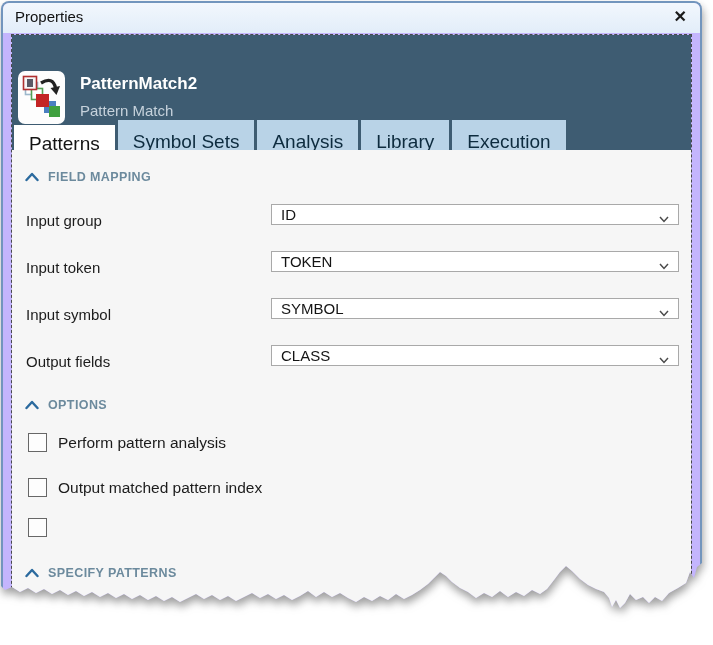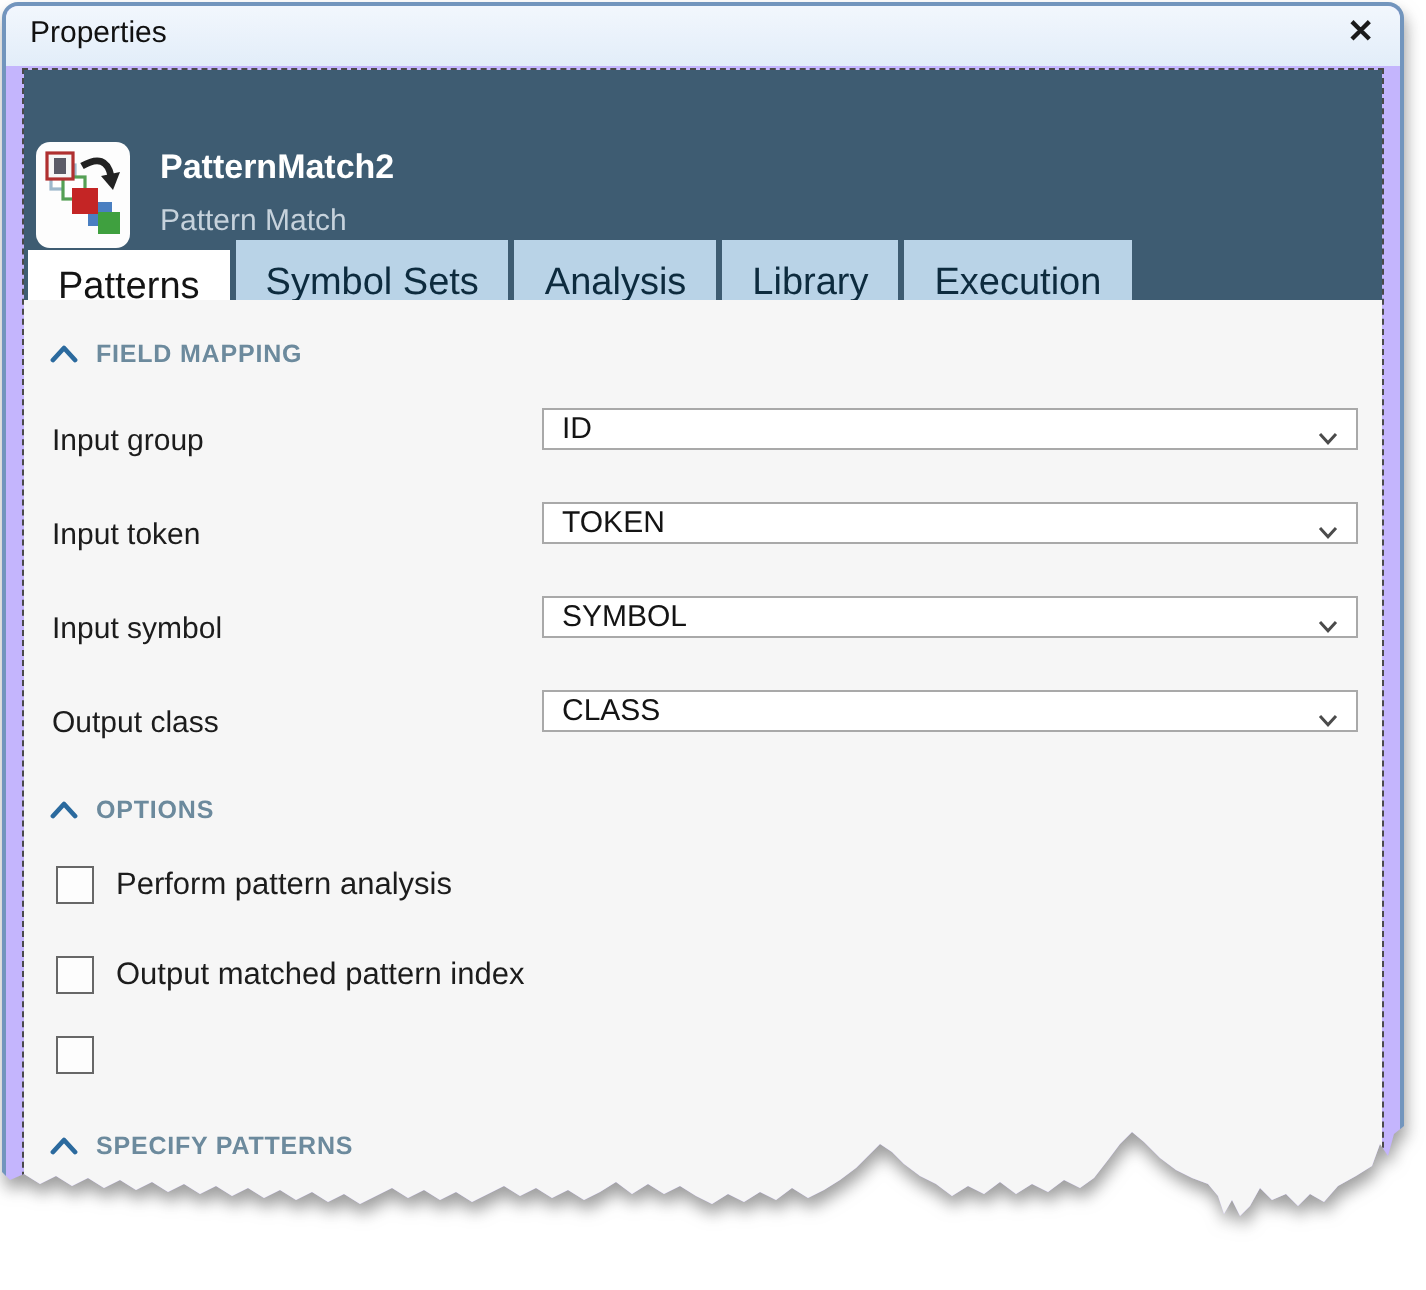--- a/index.html
+++ b/index.html
@@ -144,21 +144,21 @@
         </div>
 
         <span class="flabel" style="left:14px; top:156px;">Input symbol</span>
         <div class="dropdown" style="top:148px;">
           <span class="val">SYMBOL</span>
           <svg class="dd-ico" width="10" height="7" viewBox="0 0 10 7">
               <polyline points="1,1 5,5.4 9,1" fill="none" stroke="#4b4b4b" stroke-width="1.5"></polyline>
             </svg>
         </div>
 
-        <span class="flabel" style="left:14px; top:203px;">Output class</span>
+        <span class="flabel" style="left:14px; top:203px;">Output fields</span>
         <div class="dropdown" style="top:195px;">
           <span class="val">CLASS</span>
           <svg class="dd-ico" width="10" height="7" viewBox="0 0 10 7">
               <polyline points="1,1 5,5.4 9,1" fill="none" stroke="#4b4b4b" stroke-width="1.5"></polyline>
             </svg>
         </div>
 
         <div class="sec-head" style="left:13px; top:248px;">
           <svg width="14" height="10" viewBox="0 0 14 10">
               <polyline points="1.5,8 7,2 12.5,8" fill="none" stroke="#2b6a9e" stroke-width="2.4" stroke-linecap="round" stroke-linejoin="round"></polyline>

